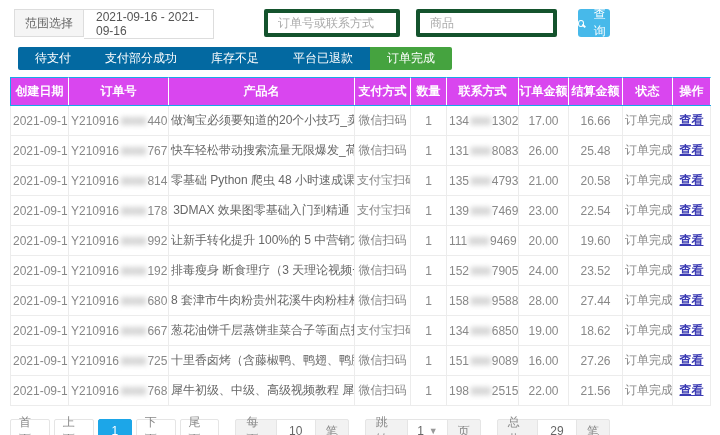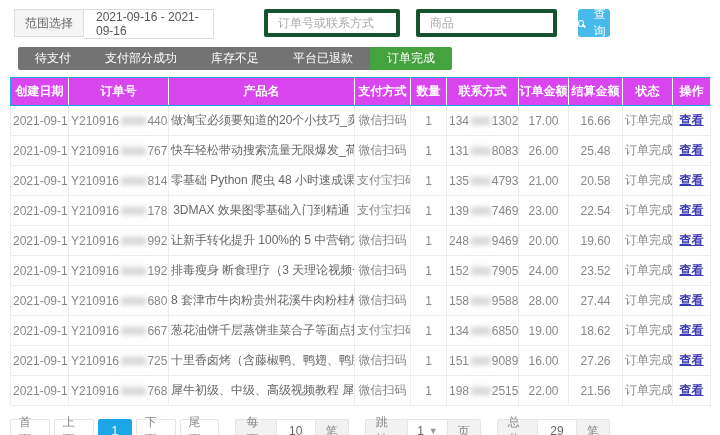--- a/index.html
+++ b/index.html
@@ -23,21 +23,21 @@
     background:#47b9ea; color:#fff; font-size:12px; display:flex; align-items:center;
     justify-content:center; gap:5px; cursor:pointer; }
   .mag { width:7px; height:7px; border:1.5px solid #fff; border-radius:50%;
     position:relative; display:inline-block; }
   .mag::after { content:""; position:absolute; width:4px; height:1.5px; background:#fff;
     transform:rotate(45deg); right:-3px; bottom:-1px; }
 
   
   .tabs { display:inline-flex; margin:9px 0 0 18px; height:23px; border-radius:2px;
     overflow:hidden; }
-  .tab { background:#737373; color:#fff; font-size:12px; display:flex; align-items:center;
+  .tab { background:#0369a1; color:#fff; font-size:12px; display:flex; align-items:center;
     padding:0 17px; cursor:pointer; white-space:nowrap; }
   .tab.active { background:#45a33f; }
 
   
   table { border-collapse:collapse; table-layout:fixed; width:700px; margin:7px 10px 0; }
   thead th { background:#d946ef; color:#fff; font-size:12px; font-weight:bold;
     height:28px; border:1px solid #18a8e8; border-right:1px solid rgba(255,255,255,.35);
     text-align:center; overflow:hidden; white-space:nowrap; }
   tbody td { border:1px solid #ececec; font-size:12px; color:#888; height:30px;
     text-align:center; overflow:hidden; white-space:nowrap; padding:0 2px; }
@@ -168,21 +168,21 @@
     <td><span>订单完成</span></td>
     <td><a class="view">查看</a></td>
   </tr>
 
   <tr>
     <td><span>2021-09-16</span></td>
     <td><span>Y210916</span><span class="blur">88888</span><span>9929</span></td>
     <td class="prod"><span>让新手转化提升 100%的 5 中营销方法</span></td>
     <td><span>微信扫码</span></td>
     <td><span>1</span></td>
-    <td><span>248</span><span class="blur">8888</span><span>9469</span></td>
+    <td><span>111</span><span class="blur">8888</span><span>9469</span></td>
     <td><span>20.00</span></td>
     <td><span>19.60</span></td>
     <td><span>订单完成</span></td>
     <td><a class="view">查看</a></td>
   </tr>
 
   <tr>
     <td><span>2021-09-16</span></td>
     <td><span>Y210916</span><span class="blur">88888</span><span>1921</span></td>
     <td class="prod"><span>排毒瘦身 断食理疗（3 天理论视频+6 天跟练音频）</span></td>

